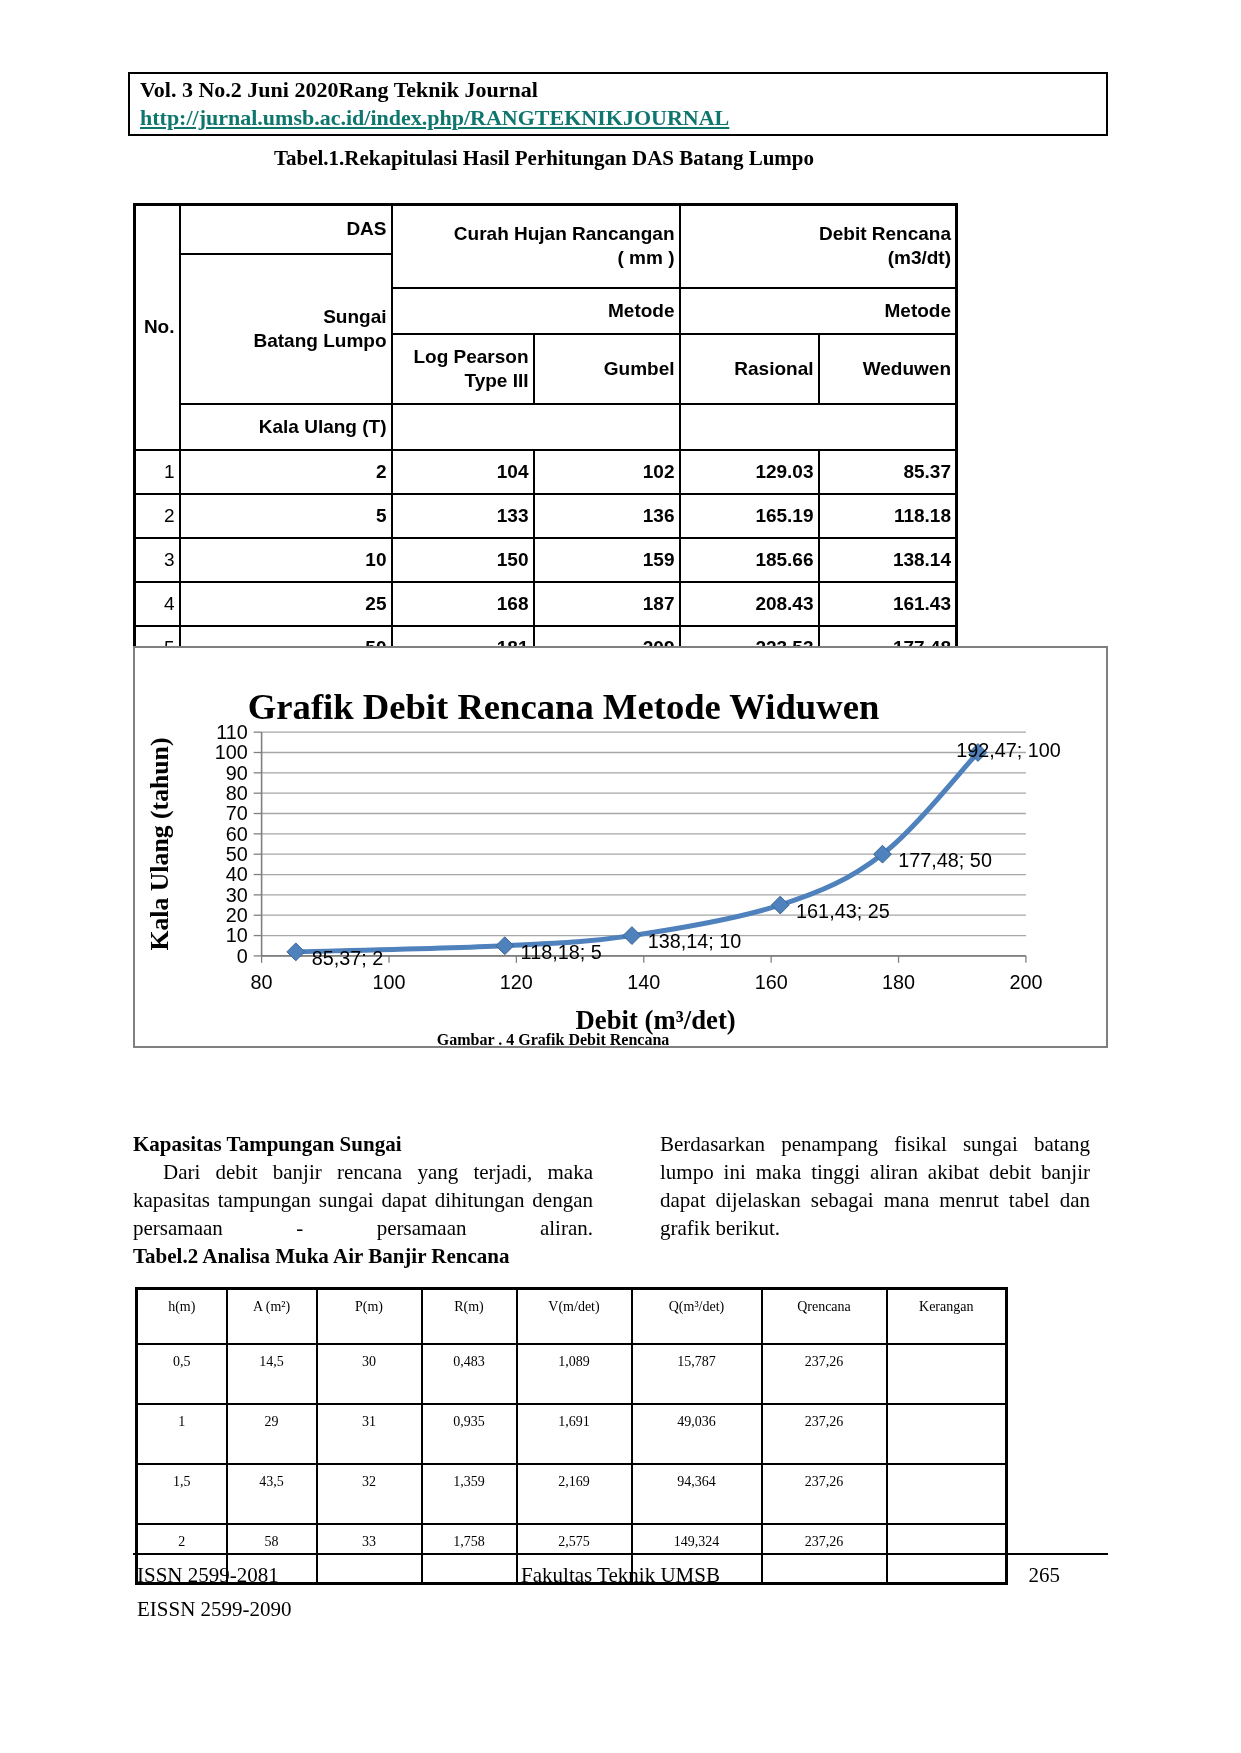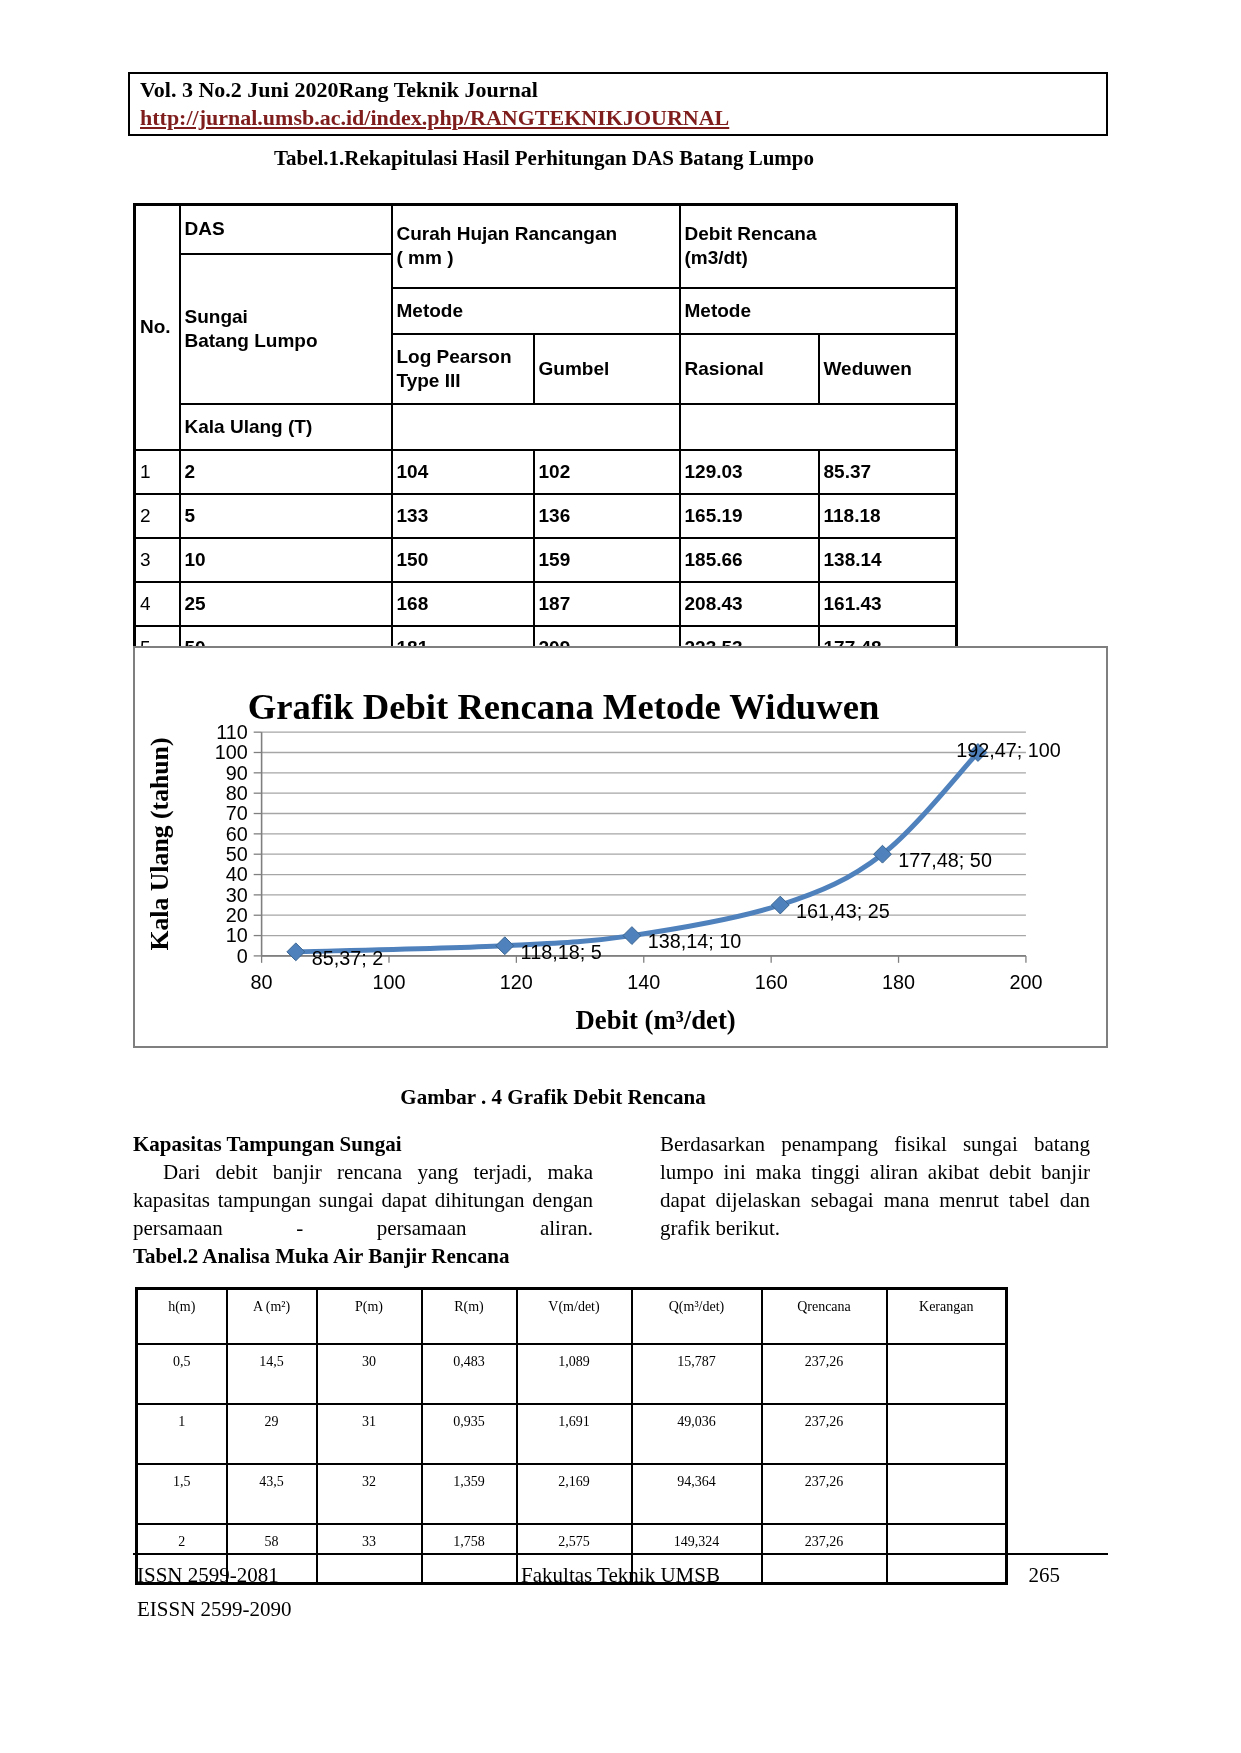--- a/index.html
+++ b/index.html
@@ -8,53 +8,53 @@
     position:relative; width:1241px; height:1753px; background:#ffffff;
     font-family:"Liberation Serif", serif; color:#000; overflow:hidden;
   }
   
   .header-box {
     position:absolute; left:128px; top:72px; width:980px; height:64px;
     border:2px solid #000; padding:2px 10px 0 10px;
   }
   .header-line1 { display:flex; align-items:baseline; }
   .hdr-vol, .hdr-journal { font-size:22px; font-weight:bold; line-height:28px; }
-  .hdr-link { font-size:22px; font-weight:bold; line-height:28px; color:#7f1d1d; text-decoration:underline; }
+  .hdr-link { font-size:22px; font-weight:bold; line-height:28px; color:#0f766e; text-decoration:underline; }
   
   .t1-title {
     position:absolute; left:133px; top:146px; width:822px; text-align:center;
     font-size:21px; font-weight:bold;
   }
   .table1 {
     position:absolute; left:133px; top:203px;
     border-collapse:collapse; font-family:"Liberation Sans", sans-serif;
     border:3px solid #000;
   }
   .table1 th, .table1 td {
-    border:2px solid #000; text-align:left; vertical-align:middle;
+    border:2px solid #000; text-align:right; vertical-align:middle;
     font-size:19px; padding:10px 4px; white-space:pre-line;margin-left:48px;
   }
   .table1 th { font-weight:bold; line-height:24px; }
   .table1 td { font-weight:bold; }
   .table1 td.no-col { font-weight:normal; }
   
   .chart-box {
     position:absolute; left:133px; top:646px; width:975px; height:402px;
     border:2px solid #7f7f7f; background:#fff;
   }
   .chart-svg { width:100%; height:100%; display:block; }
   .ctitle { font-family:"Liberation Serif", serif; font-weight:bold; font-size:37px; fill:#000; }
   .xtitle { font-family:"Liberation Serif", serif; font-weight:bold; font-size:27px; fill:#000; }
   .ytitle { font-family:"Liberation Serif", serif; font-weight:bold; font-size:26px; fill:#000; }
   .tick   { font-family:"Liberation Sans", sans-serif; font-size:20px; fill:#000; }
   .dlabel { font-family:"Liberation Sans", sans-serif; font-size:20px; fill:#000; }
   
   .fig-caption {
-    position:absolute; left:133px; top:1085px; width:840px; text-align:center;
-    font-size:21px; font-weight:bold;
+    position:absolute; left:133px; top:1031px; width:840px; text-align:center;
+    font-size:16px; font-weight:bold;
   }
   .columns { position:absolute; left:133px; top:1130px; width:957px; display:flex; }
   .col-left  { width:460px; margin-right:67px; }
   .col-right { width:430px; }
   .col-heading { font-size:21px; font-weight:bold; line-height:28px; }
   .para { font-size:21px; line-height:28px; text-align:justify; }
   .para.indent { text-indent:30px; text-align-last:justify; }
   .t2-caption { font-size:21px; font-weight:bold; line-height:29px; }
   
   .table2 {

